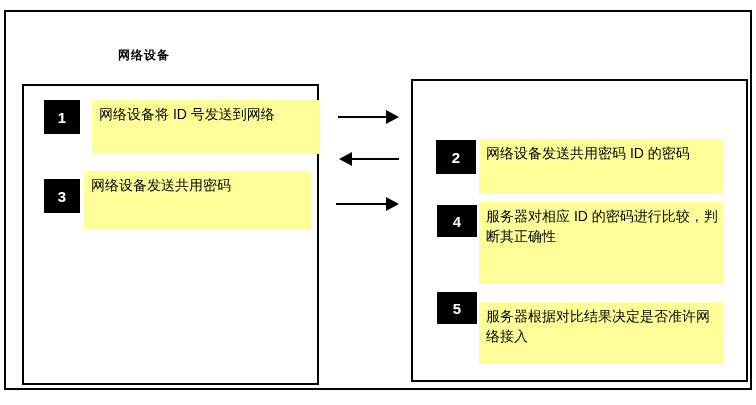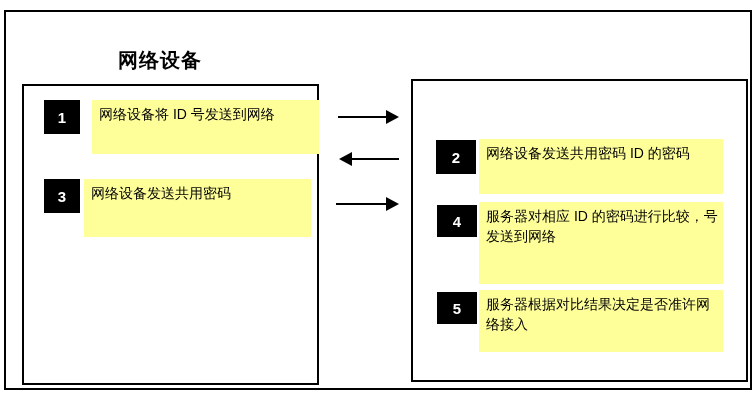--- a/index.html
+++ b/index.html
@@ -8,21 +8,21 @@
     background: #ffffff; overflow: hidden;
     font-family: "Liberation Sans", "DejaVu Sans", sans-serif;
     color: #000;
   }
   .frame {
     position: absolute; left: 4px; top: 10px;
     width: 744px; height: 376px;
     border: 2px solid #000; background: #fff;
   }
   .panel-title {
-    position: absolute; font-size: 20px; font-weight: bold;
+    position: absolute; font-size: 12px; font-weight: bold;
     letter-spacing: 1px; white-space: nowrap;
   }
   .title-left  { left: 112px; top: 35px; }
   .title-right { left: 549px; top: 35px; margin-top: 40px; }
   .panel-box {
     position: absolute; border: 2px solid #000; background: #fff;
   }
   .box-left  { left: 16px;  top: 72px; width: 293px; height: 297px; }
   .box-right { left: 405px; top: 67px; width: 333px; height: 299px; }
   .num {
@@ -32,27 +32,27 @@
   }
   .hl {
     position: absolute; background: #ffff99;
     font-size: 14px; line-height: 20px;
     padding: 4px 4px 0 7px; box-sizing: border-box;
   }
   
   .n1 { left: 38px;  top: 88px;  width: 36px; height: 34px; }
   .t1 { left: 78px;  top: 88px;  width: 227px; height: 54px; margin-left: 8px; }
   .n3 { left: 38px;  top: 167px; width: 36px; height: 34px; }
-  .t3 { left: 78px;  top: 167px; width: 227px; height: 58px; }
+  .t3 { left: 78px;  top: 159px; width: 227px; height: 58px; }
   .n2 { left: 430px; top: 128px; width: 40px; height: 34px; }
   .t2 { left: 473px; top: 127px; width: 244px; height: 55px; }
   .n4 { left: 431px; top: 193px; width: 40px; height: 32px; }
   .t4 { left: 473px; top: 190px; width: 244px; height: 82px; }
   .n5 { left: 431px; top: 280px; width: 40px; height: 32px; }
-  .t5 { left: 473px; top: 278px; width: 244px; height: 62px; }
+  .t5 { left: 473px; top: 290px; width: 244px; height: 62px; }
   
   .arrow { position: absolute; height: 14px; }
   .arrow .line { position: absolute; top: 6px; height: 2px; background: #000; }
   .arrow .head {
     position: absolute; top: 0; width: 0; height: 0;
     border-top: 7px solid transparent; border-bottom: 7px solid transparent;
   }
   .arrow.right .line { left: 0; right: 12px; }
   .arrow.right .head { right: 0; border-left: 13px solid #000; }
   .arrow.left  .line { left: 12px; right: 0; }
@@ -75,21 +75,21 @@
   <div class="num n1">1</div>
   <div class="hl t1">网络设备将 ID 号发送到网络</div>
 
   <div class="num n3">3</div>
   <div class="hl t3">网络设备发送共用密码</div>
 
   <div class="num n2">2</div>
   <div class="hl t2">网络设备发送共用密码 ID 的密码</div>
 
   <div class="num n4">4</div>
-  <div class="hl t4">服务器对相应 ID 的密码进行比较，号发送到网络</div>
+  <div class="hl t4">服务器对相应 ID 的密码进行比较，判断其正确性</div>
 
   <div class="num n5">5</div>
   <div class="hl t5">服务器根据对比结果决定是否准许网络接入</div>
 
   <div class="arrow right a1">
     <span class="line"></span>
     <span class="head"></span>
   </div>
   <div class="arrow left a2">
     <span class="line"></span>

